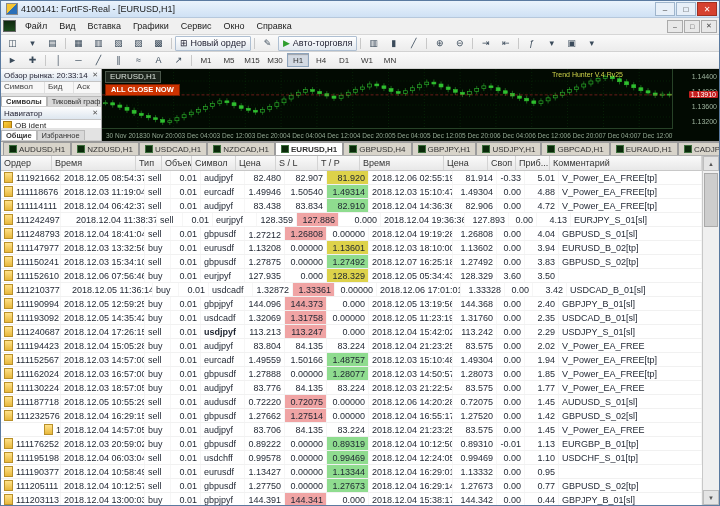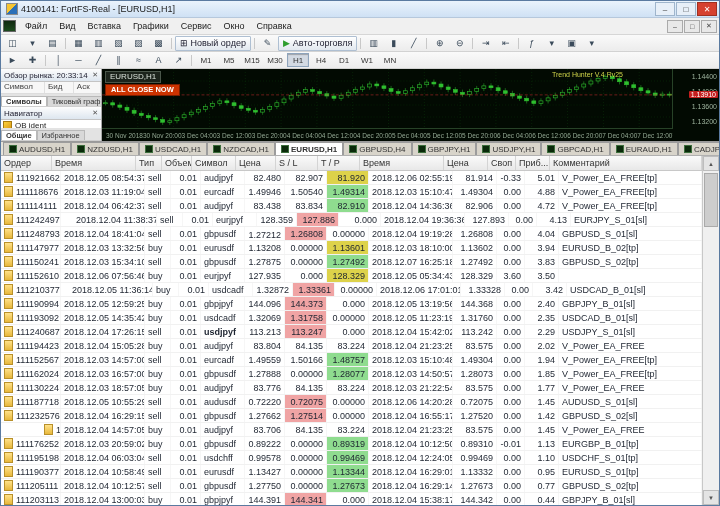--- a/index.html
+++ b/index.html
@@ -1465,23 +1465,20 @@
             </span>
             <span class="cell r" style="width: 44px;">
               <span>1.13332</span>
             </span>
             <span class="cell r" style="width: 28px;">
               <span>0.00</span>
             </span>
             <span class="cell r" style="width: 34px;">
               <span>0.95</span>
             </span>
-            <span class="cell" style="flex: 1 1 0%;">
-              <span>EURUSD_S_01[tp]</span>
-            </span>
           </div>
           <div class="trow">
             <span class="cell" style="width: 60px;">
               <span class="ordericon"></span>
               <span>111205111</span>
             </span>
             <span class="cell" style="width: 84px;">
               <span>2018.12.04 10:12:57</span>
             </span>
             <span class="cell" style="width: 26px;">

